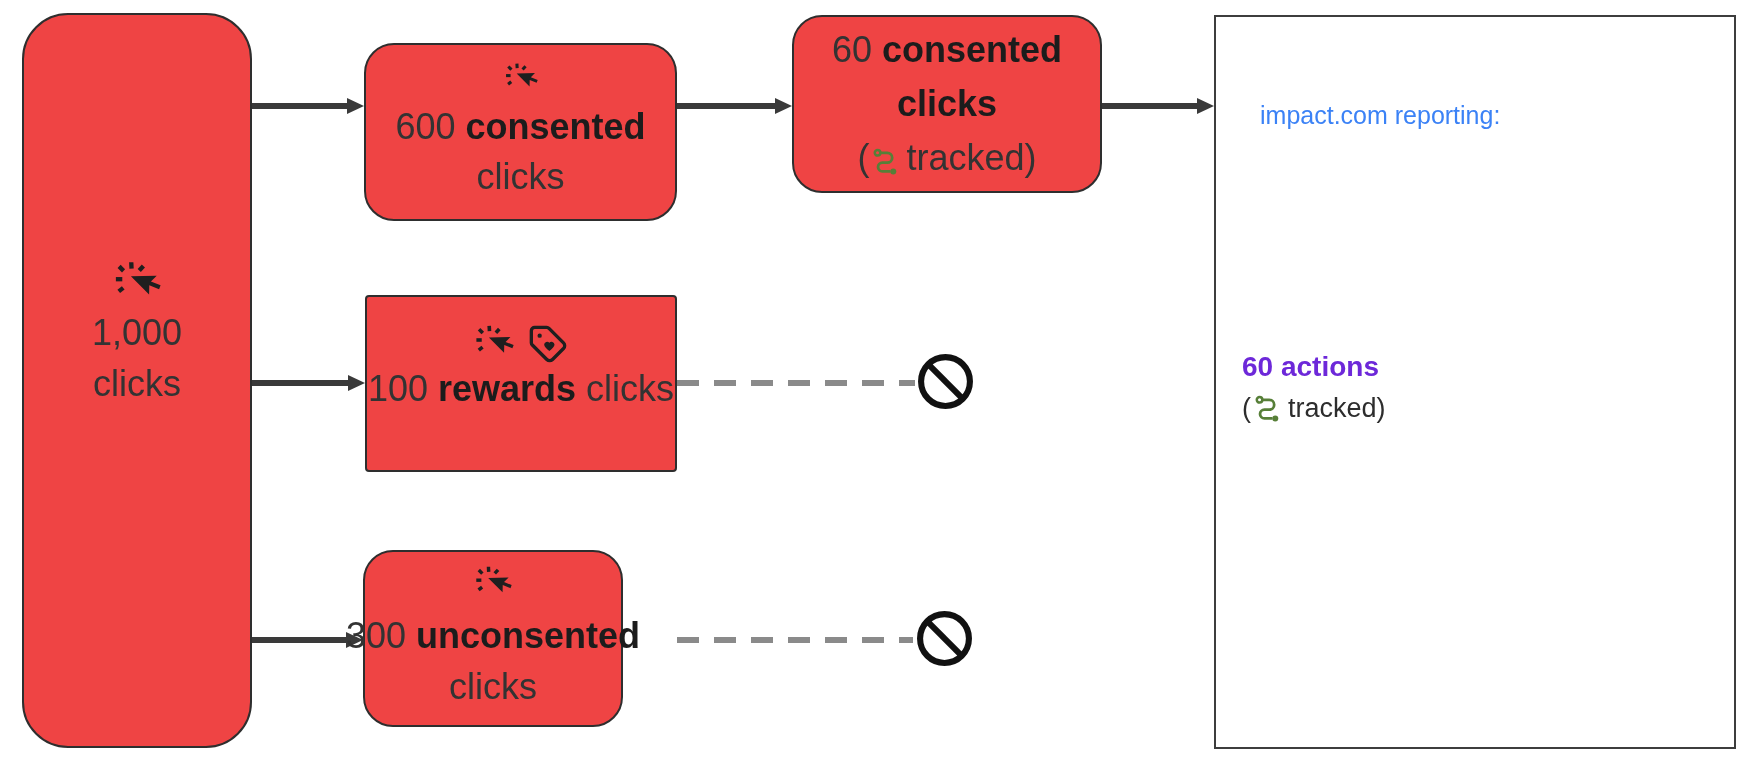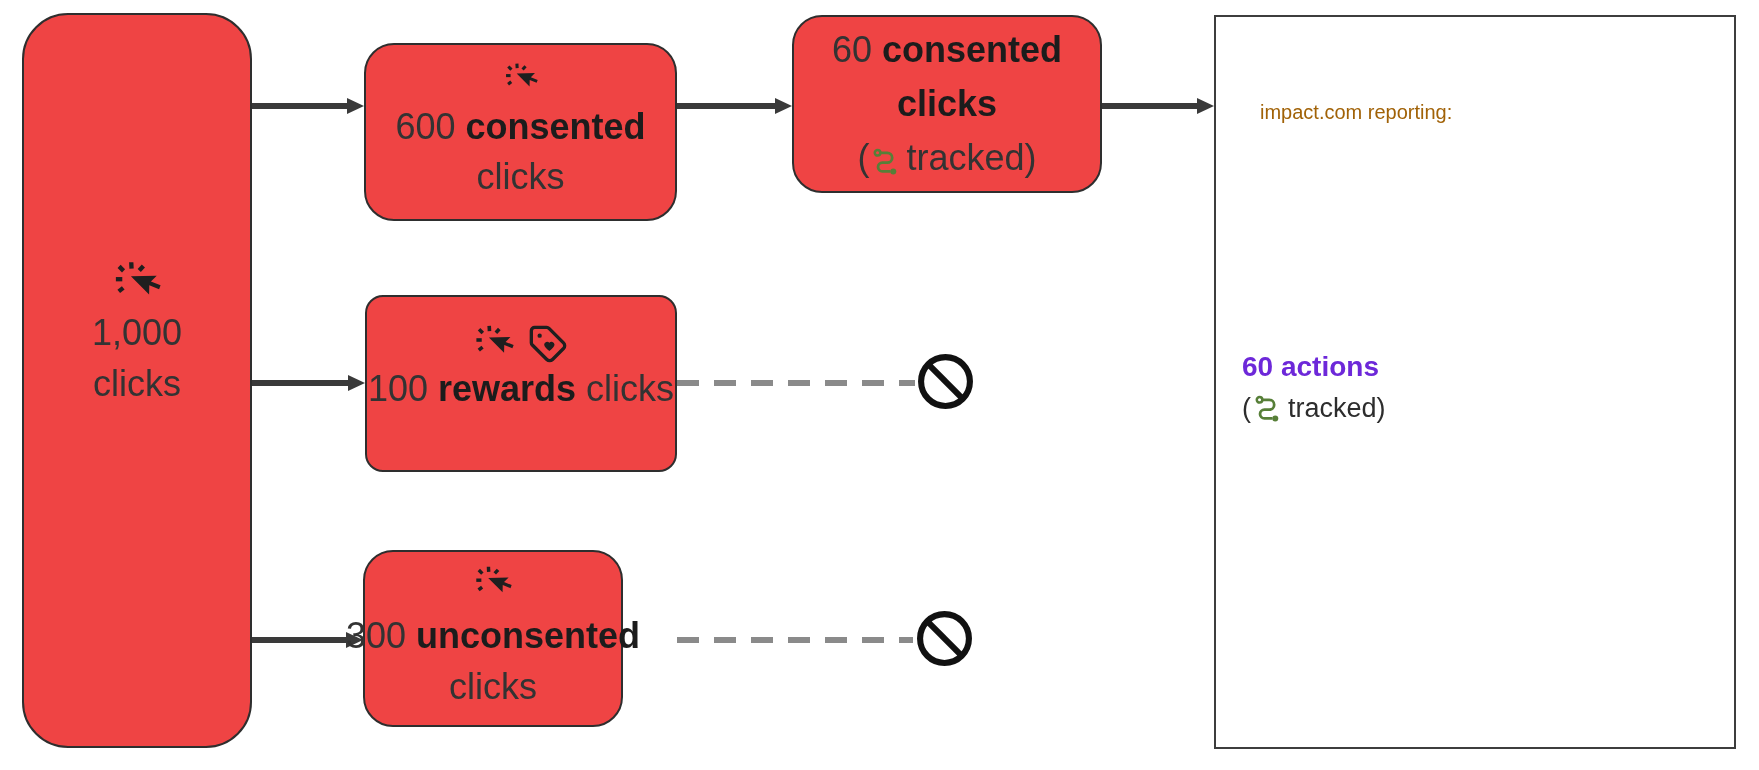--- a/index.html
+++ b/index.html
@@ -7,25 +7,25 @@
   .canvas{position:relative;width:1759px;height:770px;background:#fff;overflow:hidden;}
 
   
   .box{position:absolute;background:#ef4444;border:2px solid #2e2e2e;box-sizing:border-box;
        display:flex;flex-direction:column;align-items:center;justify-content:center;
        text-align:center;font-size:36px;line-height:1.4;color:#333;}
   .box b{font-weight:700;color:#1c1c1c;}
   .box-source{left:22px;top:13px;width:230px;height:735px;border-radius:46px;padding-bottom:92px;}
   .box-consented{left:364px;top:15px;width:313px;height:178px;border-radius:30px;gap:6px;margin-top:28px;}
   .box-actions{left:792px;top:15px;width:310px;height:178px;border-radius:30px;line-height:1.5;}
-  .box-rewards{left:365px;top:295px;width:312px;height:177px;border-radius:18px;padding-bottom:28px;}
+  .box-rewards{left:365px;top:295px;width:312px;height:177px;border-radius:4px;padding-bottom:28px;}
   .box-unconsented{left:363px;top:550px;width:260px;height:177px;border-radius:30px;gap:8px;}
   .panel{position:absolute;left:1214px;top:15px;width:522px;height:734px;border:2.5px solid #3d3d3d;
          box-sizing:border-box;background:#fff;}
-  .panel-title{position:absolute;left:44px;top:84px;font-size:20px;color:#a16207;}
+  .panel-title{position:absolute;left:44px;top:84px;font-size:25px;color:#3b82f6;}
   .panel-result{position:absolute;left:26px;top:328px;font-size:27px;line-height:1.55;color:#2d2d2d;}
   .panel-result .result-line{font-size:28px;font-weight:700;color:#6d28d9;}
 
   
   .arrow{position:absolute;height:6px;background:#3a3a3a;}
   .arrow::after{content:"";position:absolute;right:-16px;top:-5.5px;width:0;height:0;
     border-left:17px solid #3a3a3a;border-top:8.5px solid transparent;border-bottom:8.5px solid transparent;}
   .a1{left:252px;top:103px;width:96px;}
   .a2{left:677px;top:103px;width:99px;}
   .a3{left:1102px;top:103px;width:96px;}

